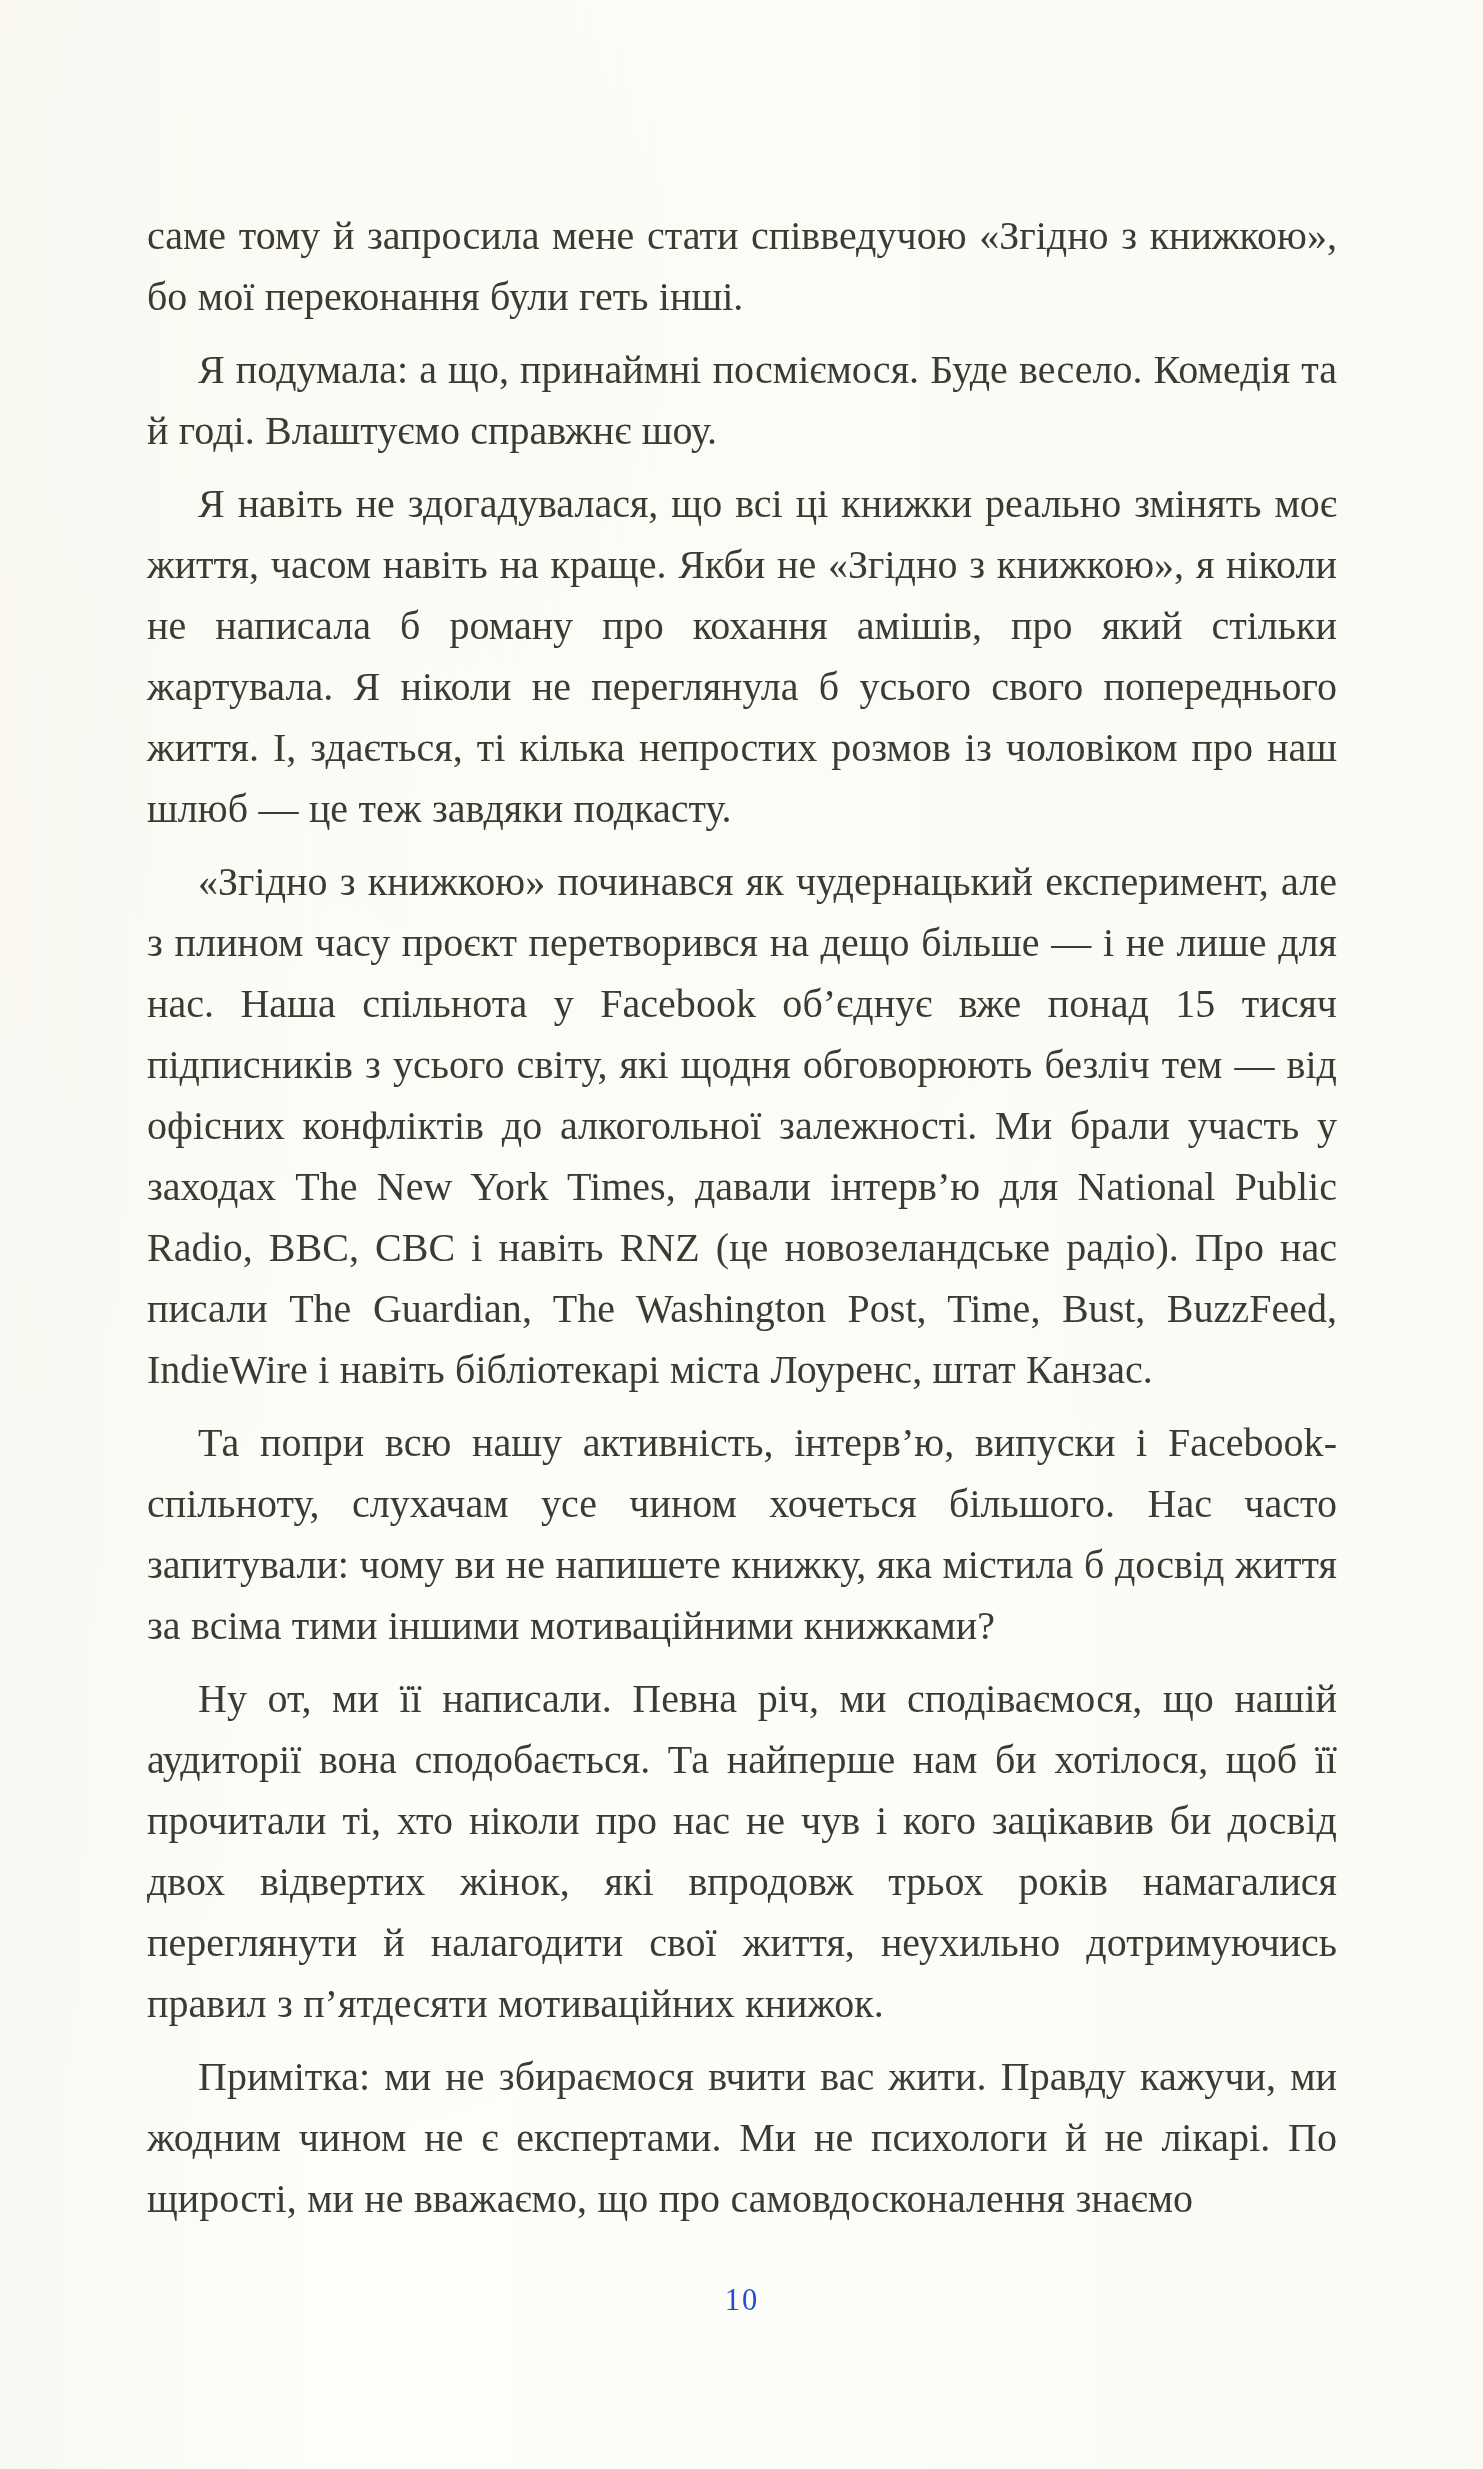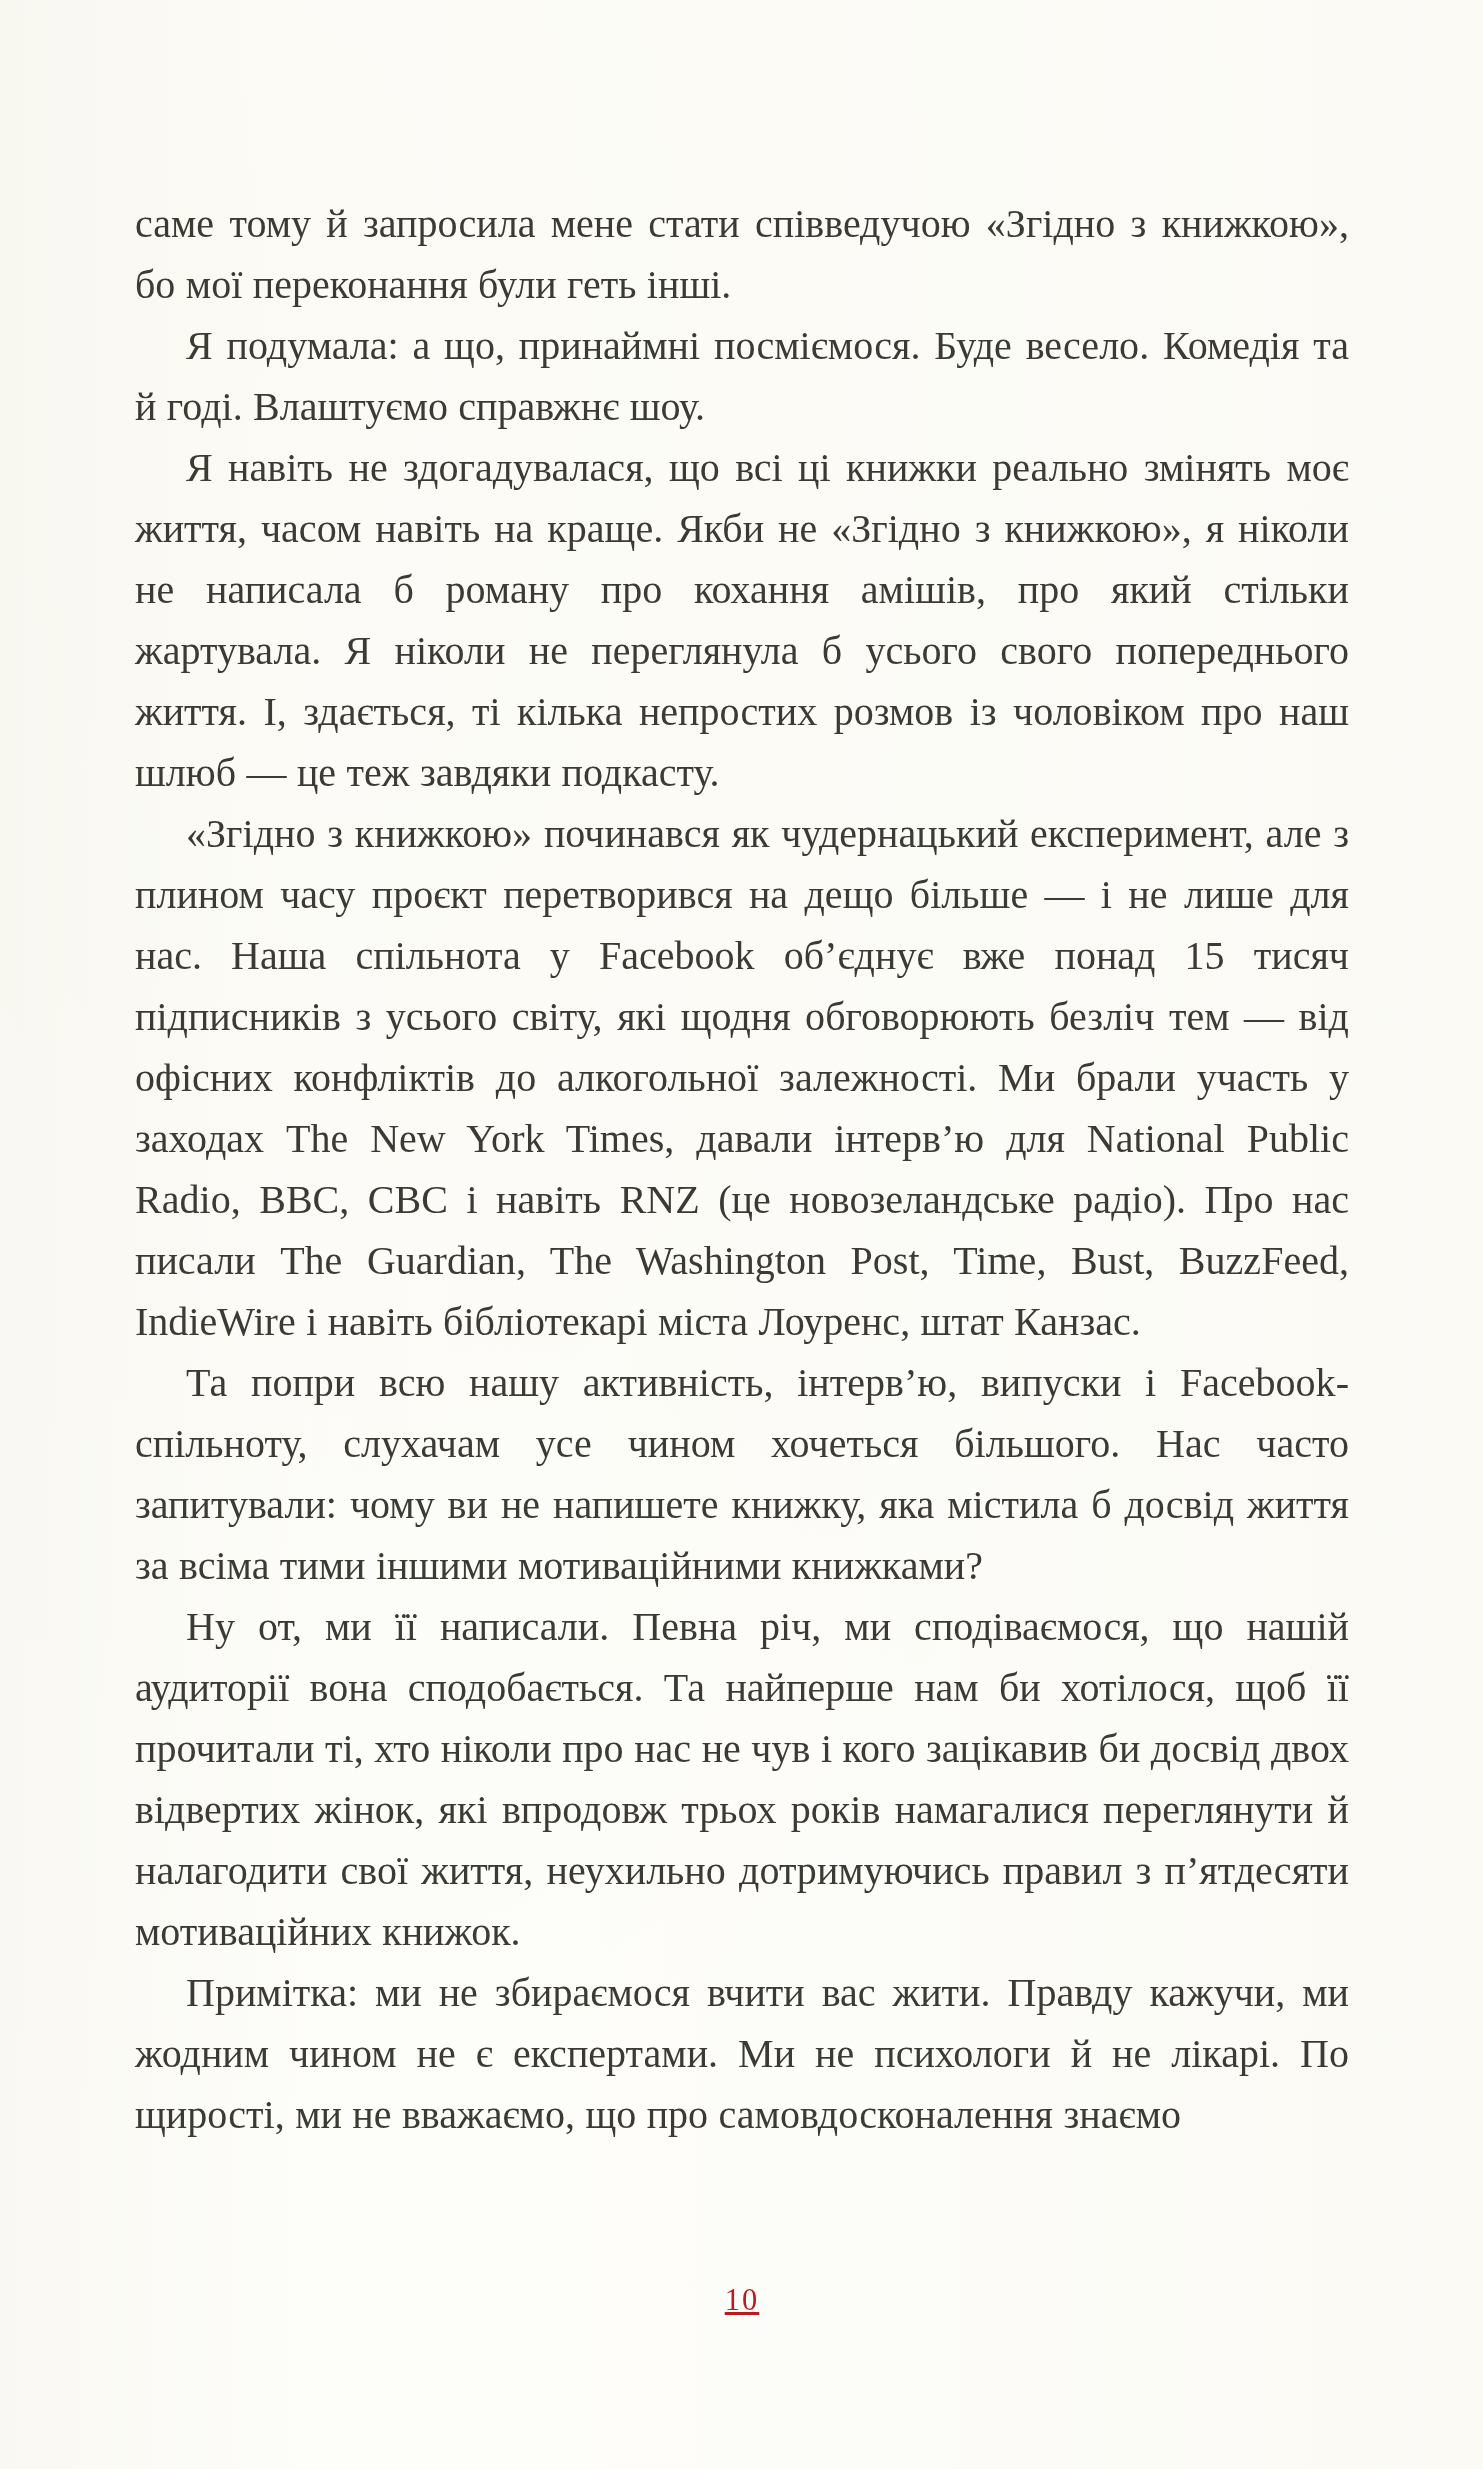--- a/index.html
+++ b/index.html
@@ -34,21 +34,21 @@
   }
 
   .text-block {
     position: absolute;
     left: 135px;
     top: 193px;
     width: 1214px;
   }
 
   .para {
-    margin: 0;
+    margin: 12px;
     text-indent: 51px;
     text-align: justify;
     text-align-last: left;
     font-size: 40px;
     line-height: 61px;
     letter-spacing: 0.02px;
     word-spacing: 0.4px;
     hyphens: manual;
   }
 
@@ -57,23 +57,22 @@
   }
 
   .page-number {
     position: absolute;
     left: 0;
     right: 0;
     top: 2283px;
     text-align: center;
     font-size: 30.5px;
     letter-spacing: 2px;
-    color: #b91c1c;
+    color: #1d4ed8;
     font-variant: small-caps;
-    text-decoration: underline;
   }
 </style>
 </head>
 <body>
 
 <div class="paper-texture"></div>
 
 <div class="page">
 
   <div class="text-block">

